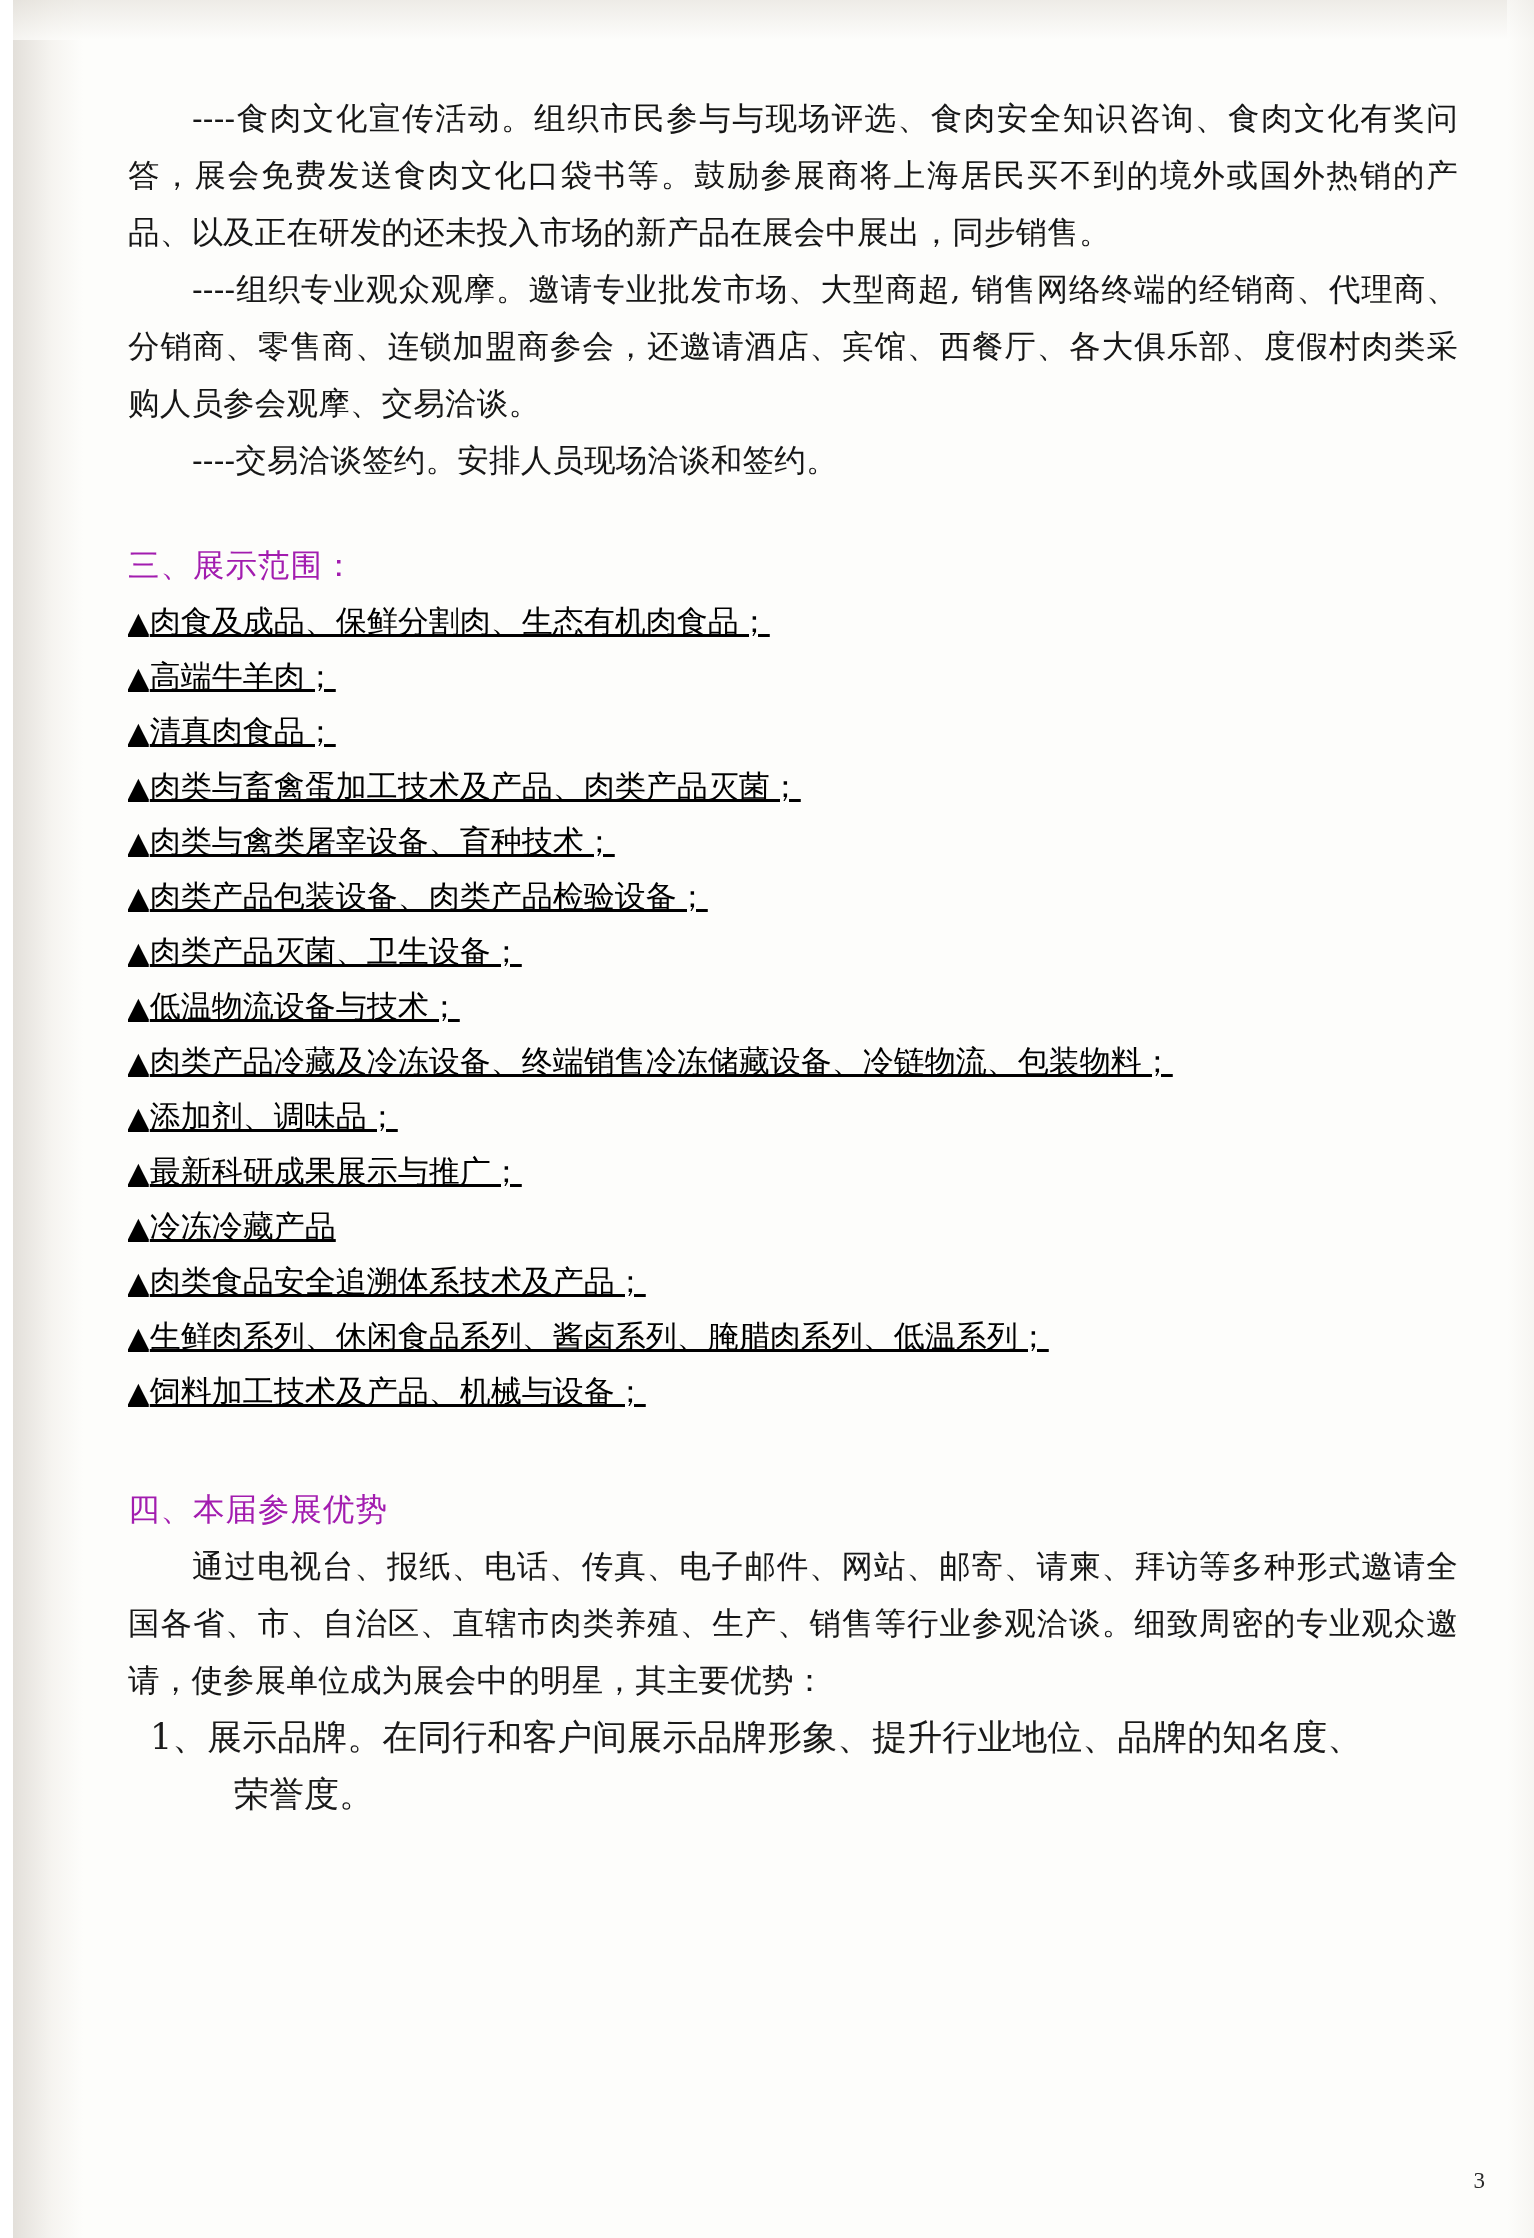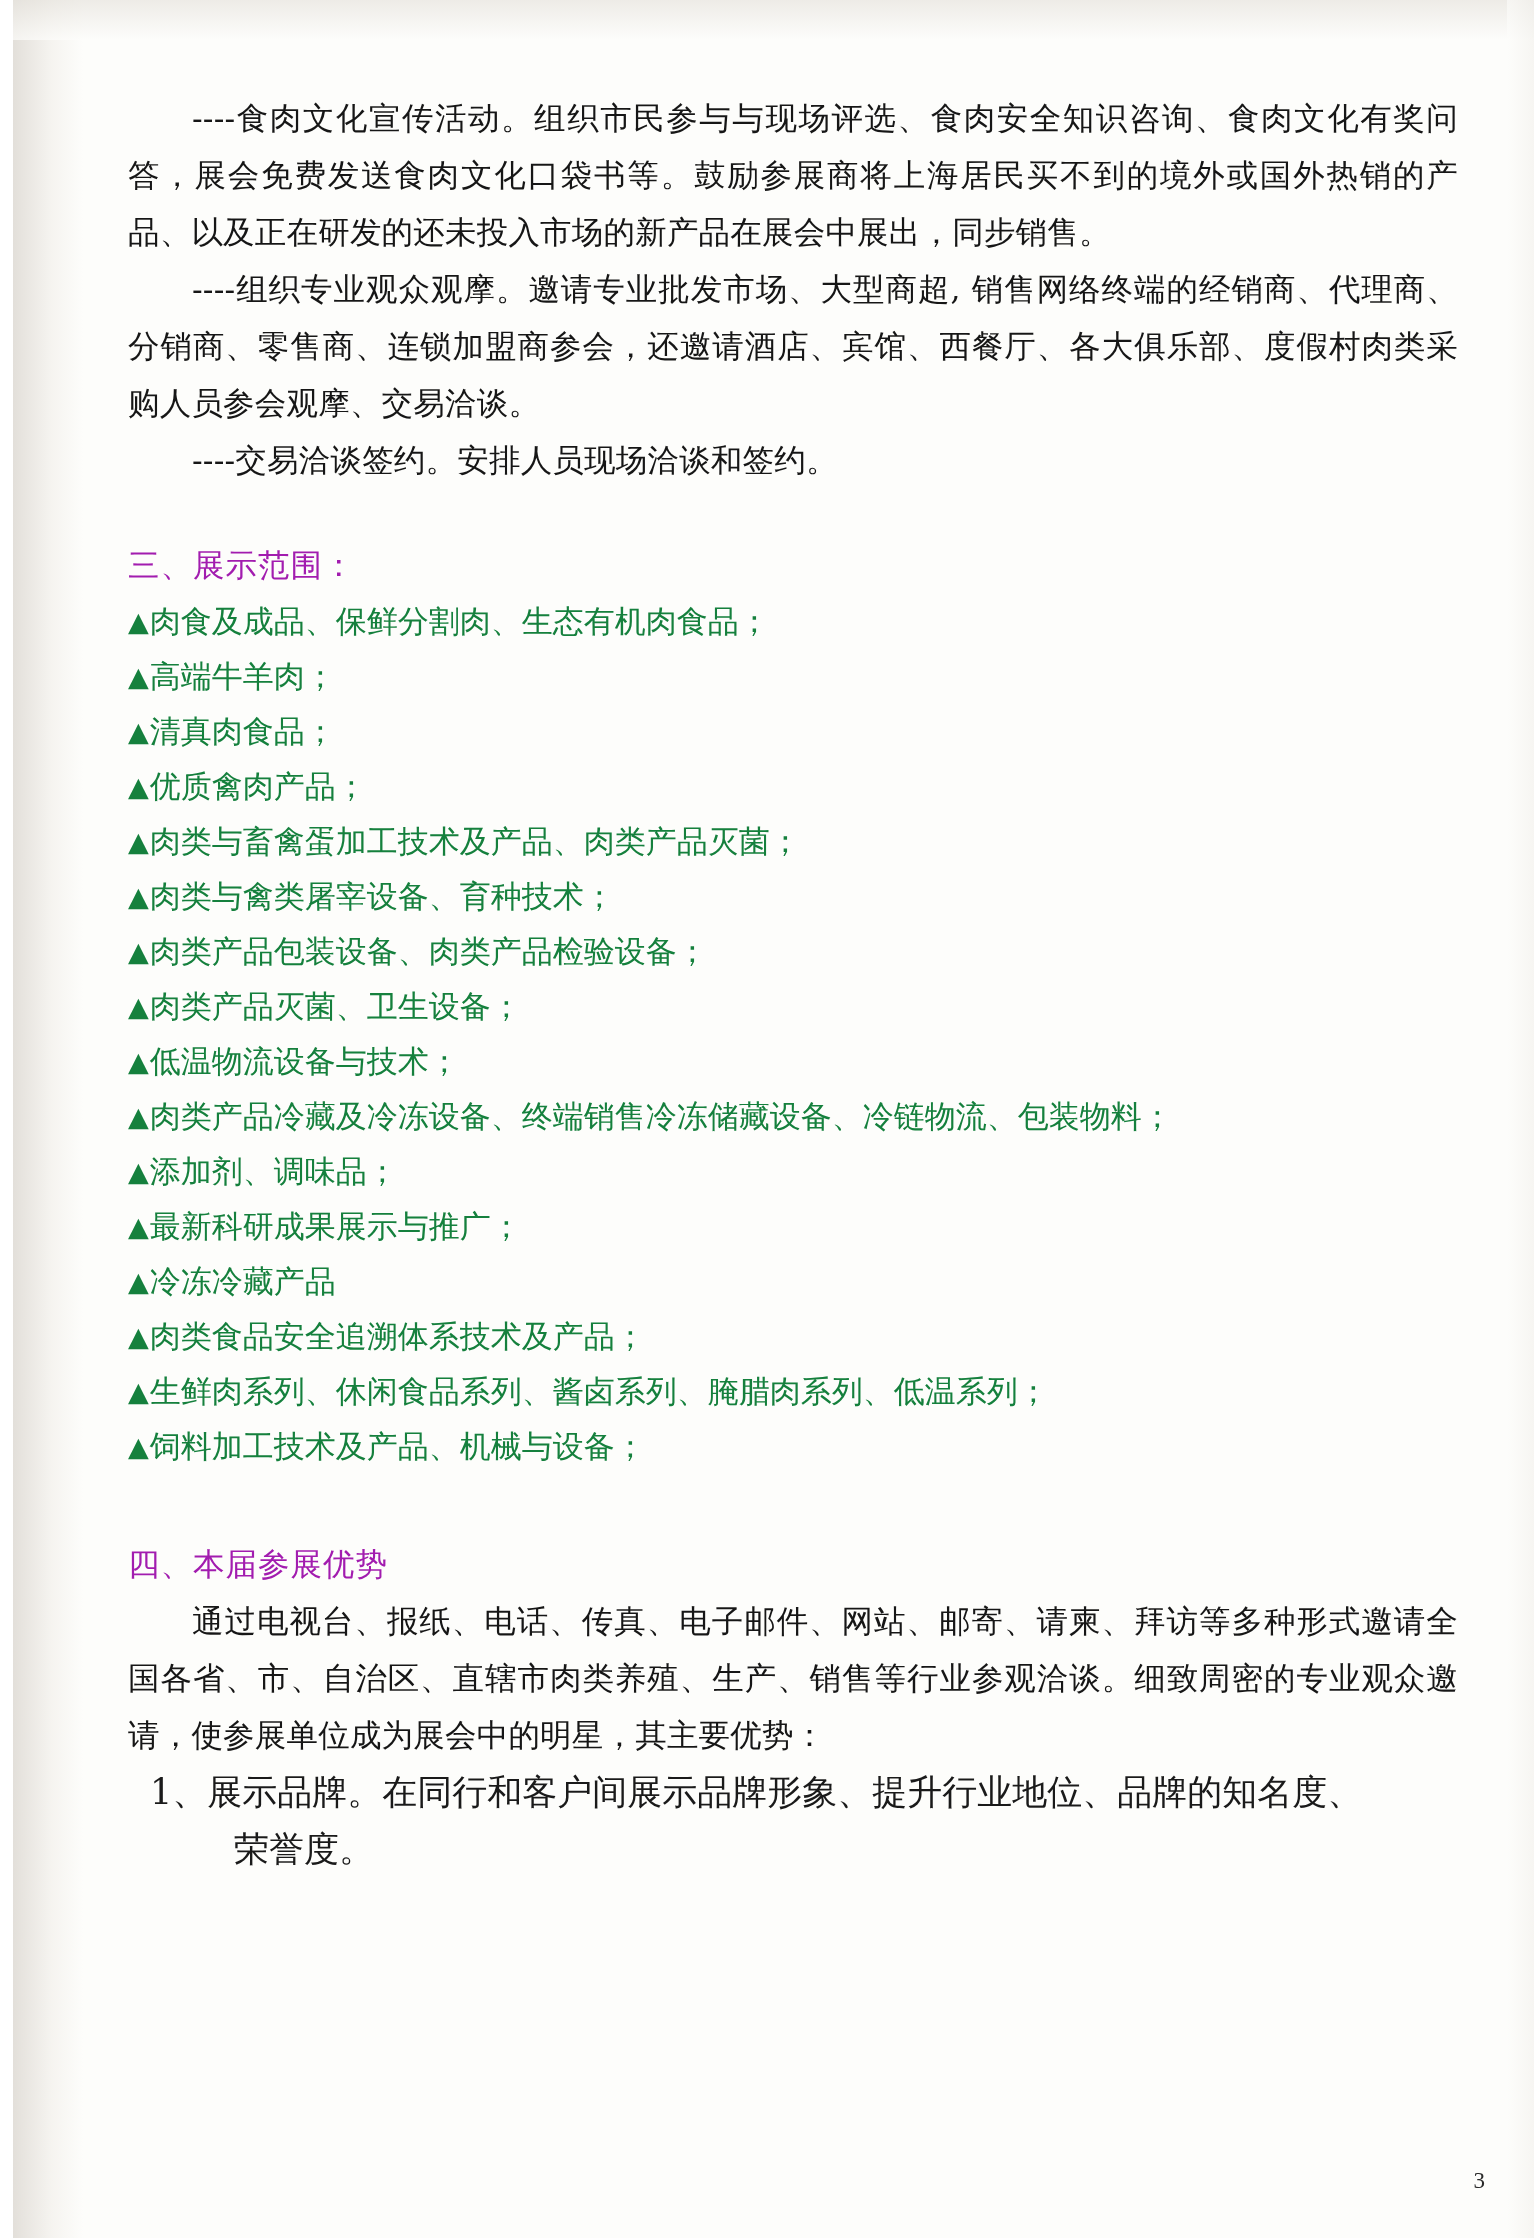--- a/index.html
+++ b/index.html
@@ -71,22 +71,23 @@
   .section-heading {
     font-size: 31.5px;
     line-height: 57px;
     font-weight: normal;
     letter-spacing: 1px;
     color: #a21caf;
   }
   .bullet-line {
     font-size: 31px;
     line-height: 55px;
-    color: #15803d;
+    color: #000000;
     white-space: nowrap;
+    text-decoration: underline;
   }
   .tri {
     font-size: 27px;
     line-height: 55px;
     vertical-align: 1px;
     margin-right: 1px;
   }
   .gap-lg { height: 48px; }
   .gap-sm { height: 14px; }
   .numbered {
@@ -126,21 +127,20 @@
     <p class="body-para indent-dash">----组织专业观众观摩。邀请专业批发市场、大型商超, 销售网络终端的经销商、代理商、分销商、零售商、连锁加盟商参会，还邀请酒店、宾馆、西餐厅、各大俱乐部、度假村肉类采购人员参会观摩、交易洽谈。</p>
     <p class="body-para indent-dash">----交易洽谈签约。安排人员现场洽谈和签约。</p>
 
     <div class="gap-lg"></div>
 
     <div class="section-heading">三、展示范围：</div>
 
     <div class="bullet-line"><span class="tri">▲</span><span>肉食及成品、保鲜分割肉、生态有机肉食品；</span></div>
     <div class="bullet-line"><span class="tri">▲</span><span>高端牛羊肉；</span></div>
     <div class="bullet-line"><span class="tri">▲</span><span>清真肉食品；</span></div>
-    <div class="bullet-line"><span class="tri">▲</span><span>优质禽肉产品；</span></div>
     <div class="bullet-line"><span class="tri">▲</span><span>肉类与畜禽蛋加工技术及产品、肉类产品灭菌；</span></div>
     <div class="bullet-line"><span class="tri">▲</span><span>肉类与禽类屠宰设备、育种技术；</span></div>
     <div class="bullet-line"><span class="tri">▲</span><span>肉类产品包装设备、肉类产品检验设备；</span></div>
     <div class="bullet-line"><span class="tri">▲</span><span>肉类产品灭菌、卫生设备；</span></div>
     <div class="bullet-line"><span class="tri">▲</span><span>低温物流设备与技术；</span></div>
     <div class="bullet-line"><span class="tri">▲</span><span>肉类产品冷藏及冷冻设备、终端销售冷冻储藏设备、冷链物流、包装物料；</span></div>
     <div class="bullet-line"><span class="tri">▲</span><span>添加剂、调味品；</span></div>
     <div class="bullet-line"><span class="tri">▲</span><span>最新科研成果展示与推广；</span></div>
     <div class="bullet-line"><span class="tri">▲</span><span>冷冻冷藏产品</span></div>
     <div class="bullet-line"><span class="tri">▲</span><span>肉类食品安全追溯体系技术及产品；</span></div>

